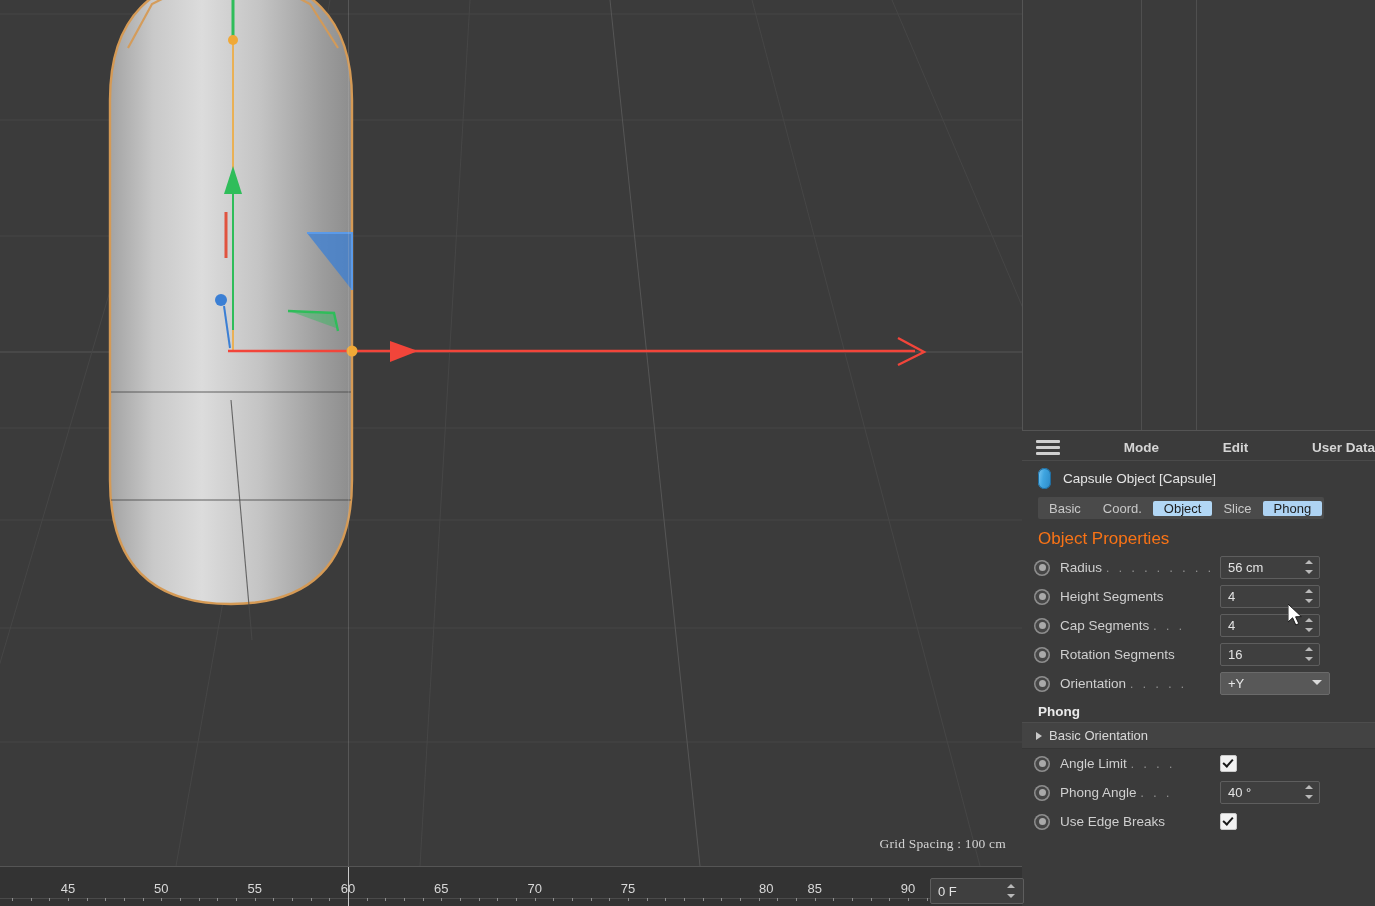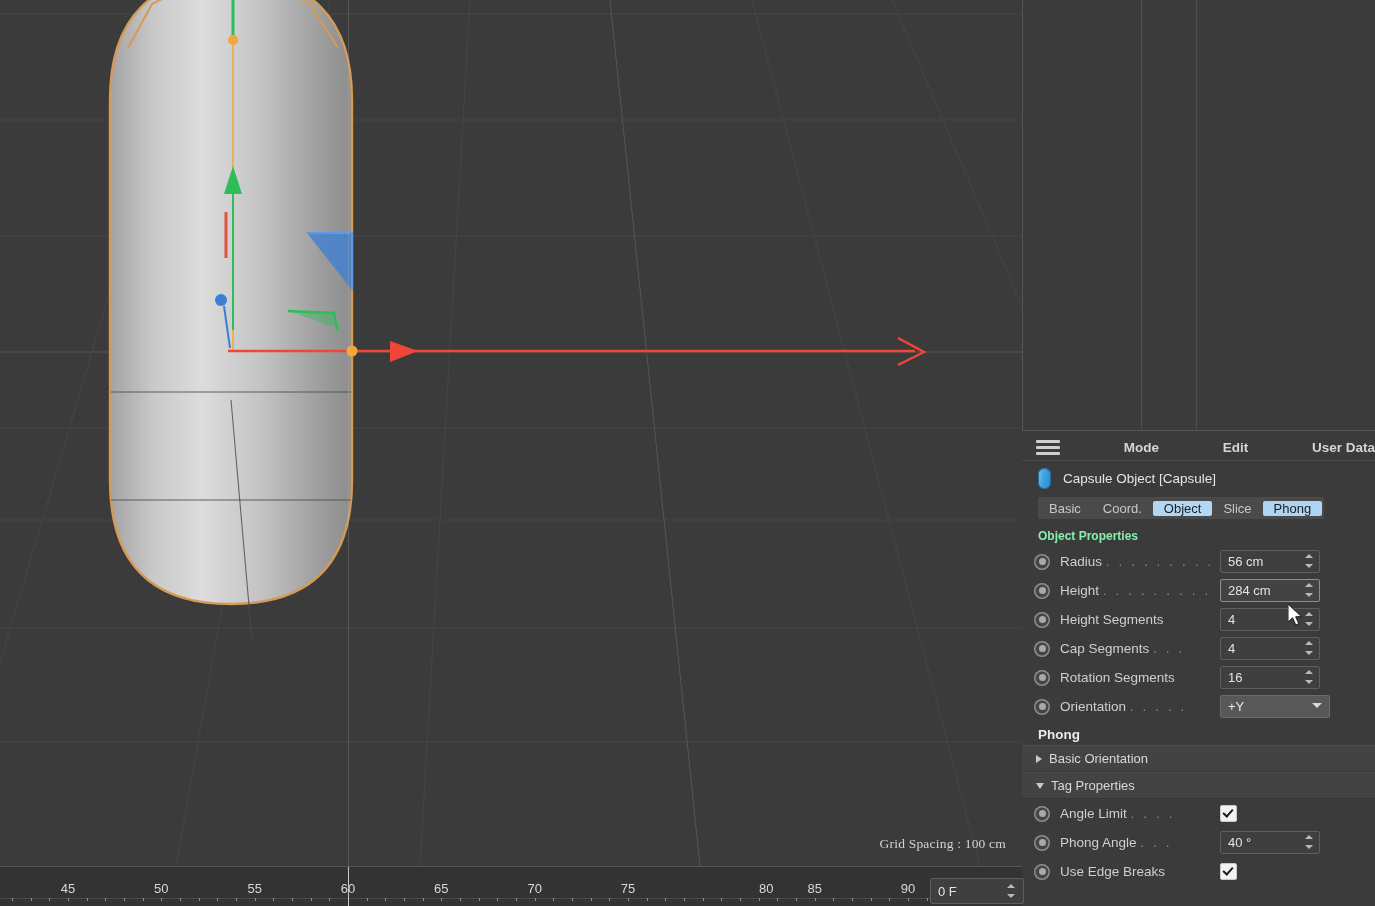--- a/index.html
+++ b/index.html
@@ -46,21 +46,21 @@
             box-shadow:inset 0 0 0 1px #1f6c9e;}
   .objline span{color:#e5e5e5;font-size:13.5px;}
 
   .tabs{display:flex;align-items:center;margin:4px 0 0 16px;width:286px;height:22px;
         background:#4a4a4a;border-radius:2px;overflow:hidden;}
   .tab{flex:0 0 auto;display:flex;align-items:center;justify-content:center;
        font-size:13px;color:#c8c8c8;padding:0 11px;cursor:default;}
   .tab.sel{background:#b2d7f5;color:#1d1d1d;border-radius:2px;}
   .tab.alt{background:#aed3f3;color:#1d1d1d;border-radius:2px;}
 
-  .section-title{color:#86efac;font-size:12px;font-weight:bold;
+  .section-title{color:#f97316;font-size:17px;font-weight:normal;
                  padding:10px 0 4px 16px;}
   .sub-title{color:#eaeaea;font-size:13.5px;font-weight:bold;padding:6px 0 3px 16px;}
 
   .prop-row{display:flex;align-items:center;height:29px;padding-left:12px;}
   .radio{width:16px;height:16px;border-radius:50%;flex:0 0 auto;
          background:#464646;box-shadow:inset 0 0 0 1.5px #8d8d8d;
          position:relative;margin-right:10px;}
   .radio::after{content:"";position:absolute;left:4.5px;top:4.5px;width:7px;height:7px;
                 border-radius:50%;background:#a9a9a9;}
   .plabel{color:#cfcfcf;font-size:13.5px;width:160px;flex:0 0 auto;
@@ -241,34 +241,20 @@
         </span>
         <span class="field">
           <span class="val">56 cm</span>
           <span class="spin">
               <i class="up"></i>
               <i class="dn"></i>
             </span>
         </span>
       </div>
 
-      <div class="prop-row">
-        <span class="radio"></span>
-        <span class="plabel">
-          <span>Height</span>
-          <span class="dots">. . . . . . . . .</span>
-        </span>
-        <span class="field hot">
-          <span class="val">284 cm</span>
-          <span class="spin">
-              <i class="up"></i>
-              <i class="dn"></i>
-            </span>
-        </span>
-      </div>
 
       <div class="prop-row">
         <span class="radio"></span>
         <span class="plabel">
           <span>Height Segments</span>
           <span class="dots"></span>
         </span>
         <span class="field">
           <span class="val">4</span>
           <span class="spin">
@@ -320,24 +306,20 @@
         </span>
       </div>
 
       <div class="sub-title">Phong</div>
 
       <div class="fold">
         <span class="tri right"></span>
         <span>Basic Orientation</span>
       </div>
 
-      <div class="fold">
-        <span class="tri down"></span>
-        <span>Tag Properties</span>
-      </div>
 
       <div class="prop-row">
         <span class="radio"></span>
         <span class="plabel">
           <span>Angle Limit</span>
           <span class="dots">. . . .</span>
         </span>
         <span class="chk"></span>
       </div>
 

